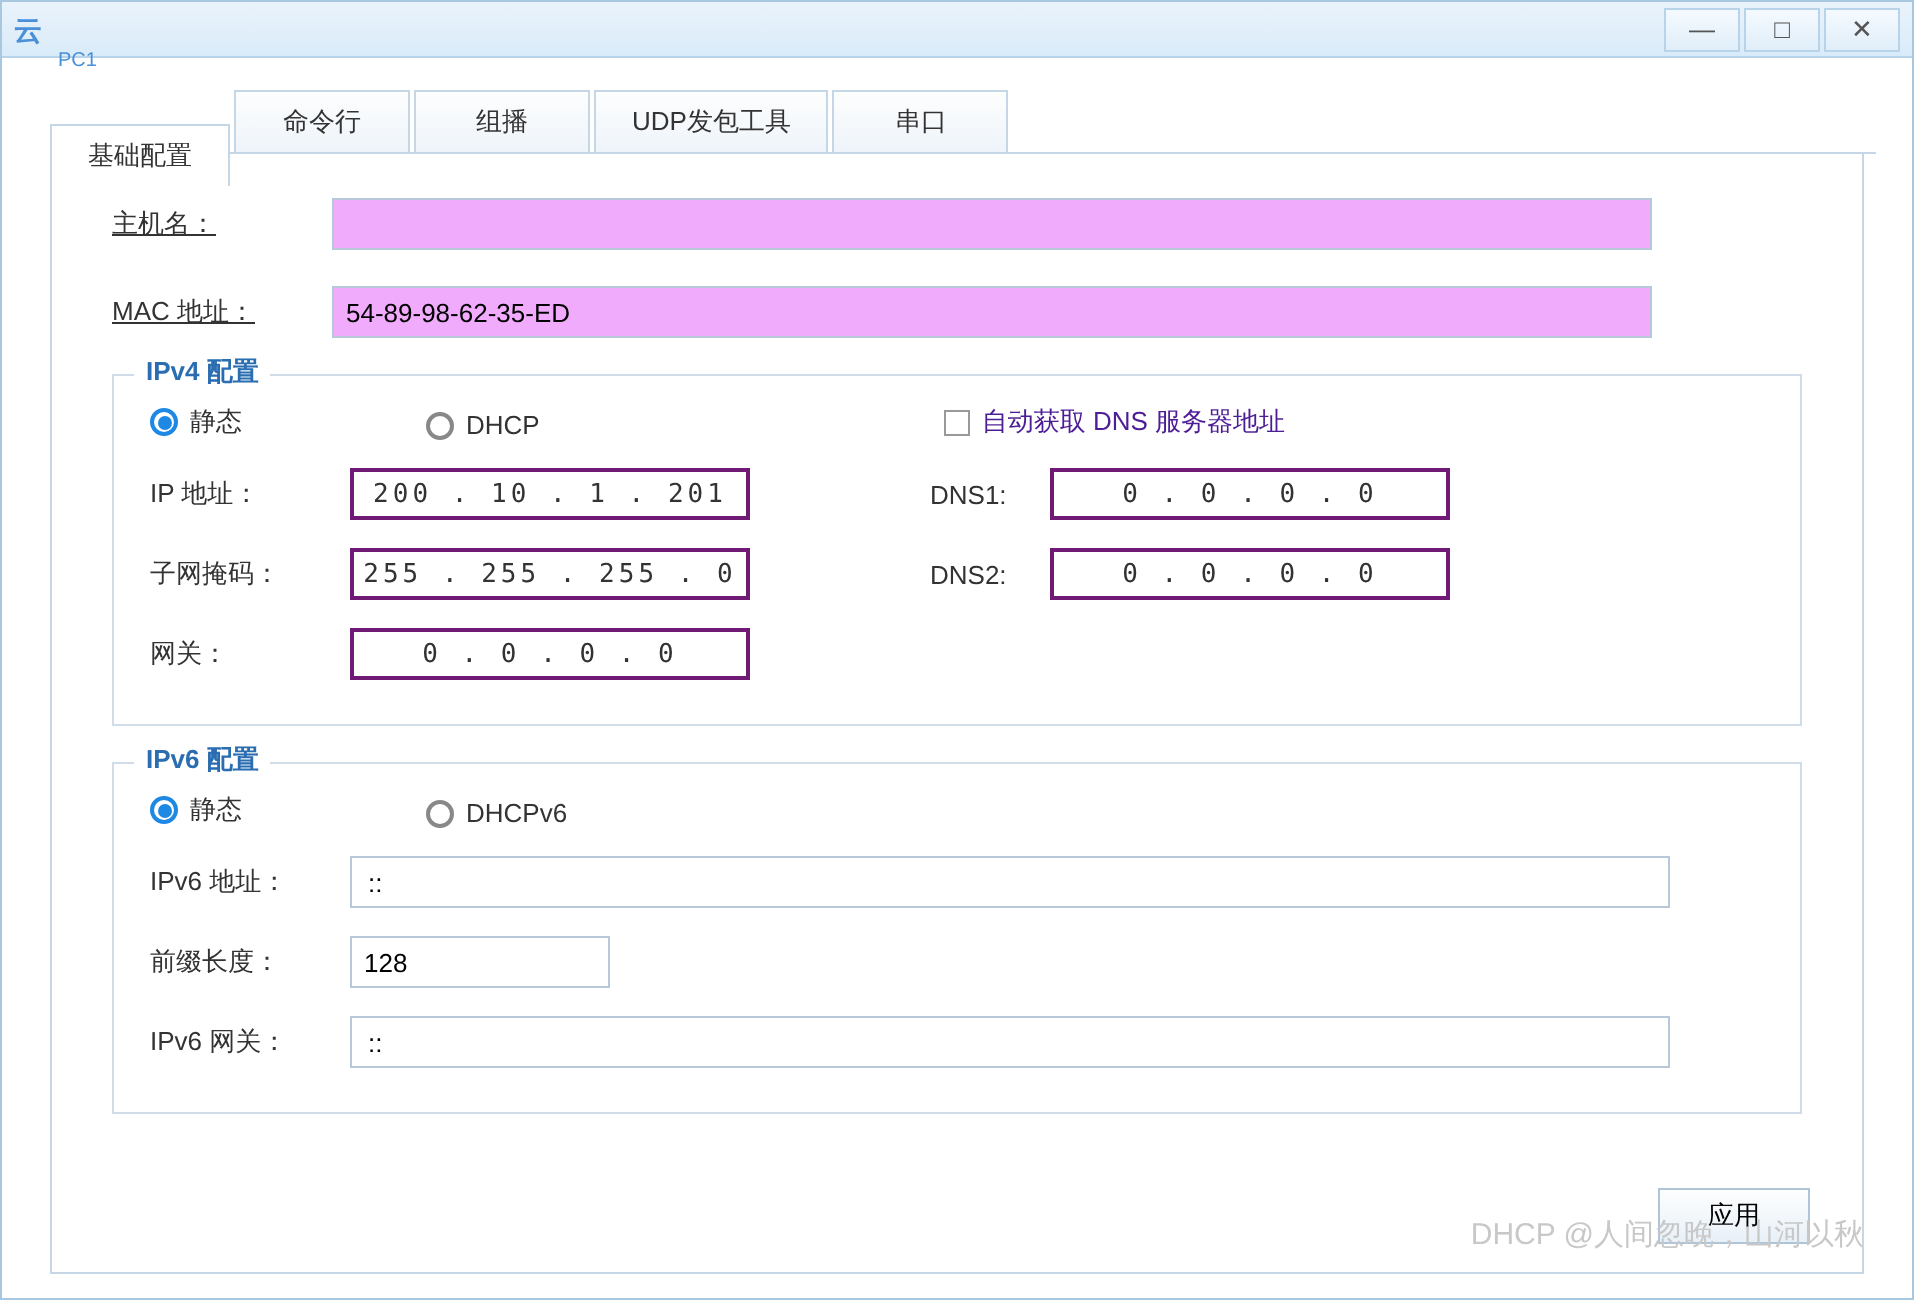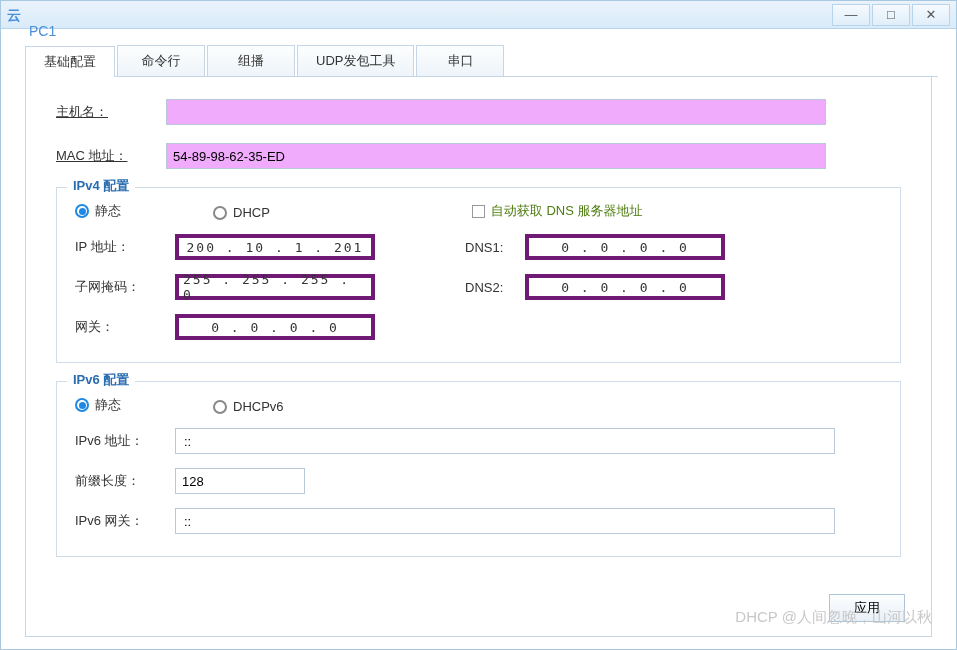--- a/index.html
+++ b/index.html
@@ -1,46 +1,46 @@
 <!DOCTYPE html>
 <html><head>
   <meta charset="utf-8">
   <style>
     * { box-sizing: border-box; margin: 0; padding: 0; font-family: "Microsoft YaHei", Arial, sans-serif; }
     body { background: #fff; font-size: 13px; color: #333; }
     .window { width: 957px; height: 650px; border: 1px solid #a8c8e0; background: #fff; position: relative; }
     .titlebar { height: 28px; background: linear-gradient(#eaf3fb, #d9ebf9); border-bottom: 1px solid #b8d4ea; display: flex; align-items: center; padding: 0 6px; }
     .titlebar-icon { width: 16px; height: 16px; margin-right: 6px; color: #4a90d9; font-weight: bold; font-size: 14px; }
-    .titlebar-title { color: #4a90d9; font-size: 14px; flex: 1; margin-top: 32px; }
+    .titlebar-title { color: #4a90d9; font-size: 10px; flex: 1; margin-top: 32px; }
     .titlebar-controls { display: flex; gap: 0; }
     .titlebar-btn { width: 38px; height: 22px; border: 1px solid #b8d4ea; background: linear-gradient(#f5faff,#e0eef9); display: flex; align-items: center; justify-content: center; font-size: 13px; color: #555; cursor: pointer; margin-left: 2px;}
     .content { padding: 16px 18px; }
     .tabs { display: flex; border-bottom: 1px solid #c5d6e6; margin-left: 6px;}
     .tab { padding: 6px 18px; border: 1px solid #c5d6e6; border-bottom: none; background: linear-gradient(#fdfefe,#eef4fa); margin-right: 2px; cursor: pointer; font-size: 13px; color: #333; min-width: 88px; text-align: center; }
-    .tab.active { background: #fff; font-weight: normal; position: relative; top: 1px; }
+    .tab.active { background: #fff; font-weight: normal; position: relative; top: 17px; }
     .panel { border: 1px solid #c5d6e6; border-top: none; padding: 22px 30px 18px 30px; margin-left: 6px; margin-right: 6px; position: relative; height: 560px;}
     .row { display: flex; align-items: center; margin-bottom: 18px; }
     .row .label { width: 110px; color: #333; font-size: 13px; text-decoration: underline; }
     .text-input { height: 26px; border: 1px solid #b8c8d8; padding: 2px 6px; font-size: 13px; background: #f0abfc; }
     .wide-input { width: 660px; }
     .fieldset { border: 1px solid #d0dce8; margin: 10px 0 18px 0; padding: 14px 18px 8px 18px; position: relative; }
     .fieldset-legend { position: absolute; top: -11px; left: 10px; background: #fff; padding: 0 6px; color: #2a6db0; font-size: 13px; font-weight: bold;}
     .radio-row { display: flex; align-items: flex-end; margin-bottom: 14px; gap: 52px;}
     .radio-opt { display: flex; align-items: center; gap: 6px; cursor: pointer; }
     .radio { width: 14px; height: 14px; border-radius: 50%; border: 2px solid #888; display: inline-flex; align-items: center; justify-content: center; }
     .radio.checked { border-color: #1e88e5; }
     .radio.checked::after { content: ""; width: 7px; height: 7px; border-radius: 50%; background: #1e88e5; }
     .checkbox { width: 13px; height: 13px; border: 1px solid #999; display: inline-block; margin-right: 6px; vertical-align: middle;}
-    .checkbox-label { color: #4d7c0f; }
+    .checkbox-label { color: #4c1d95; }
     .grid-row { display: flex; align-items: center; margin-bottom: 14px; }
     .col-left { display: flex; align-items: center; width: 390px; }
     .col-right { display: flex; align-items: center; }
     .flabel { width: 100px; }
     .flabel2 { width: 60px; }
-    .ip-input { width: 200px; height: 26px; border: 4px solid #701a75; display: flex; align-items: center; justify-content: space-around; font-family: monospace; font-size: 13px; padding: 4px 4px; letter-spacing: 2px;}
+    .ip-input { width: 200px; height: 26px; border: 2px solid #701a75; display: flex; align-items: center; justify-content: space-around; font-family: monospace; font-size: 13px; padding: 4px 4px; letter-spacing: 2px;}
     .small-input { width: 130px; height: 26px; border: 1px solid #b8c8d8; padding: 2px 6px; font-size: 13px;}
     .long-input { width: 660px; height: 26px; border: 1px solid #b8c8d8; padding: 2px 8px; font-size: 13px;}
     .apply-btn { position: absolute; right: 26px; bottom: 14px; padding: 4px 24px; border: 1px solid #b0c4d8; background: linear-gradient(#fdfefe,#e8f0f8); cursor: pointer; font-size: 13px;}
     .watermark { position: absolute; right: 24px; bottom: 22px; color: #c8c8c8; font-size: 15px; pointer-events: none;}
   </style>
 </head>
 <body>
 
 <div class="window">
   <div class="titlebar">

